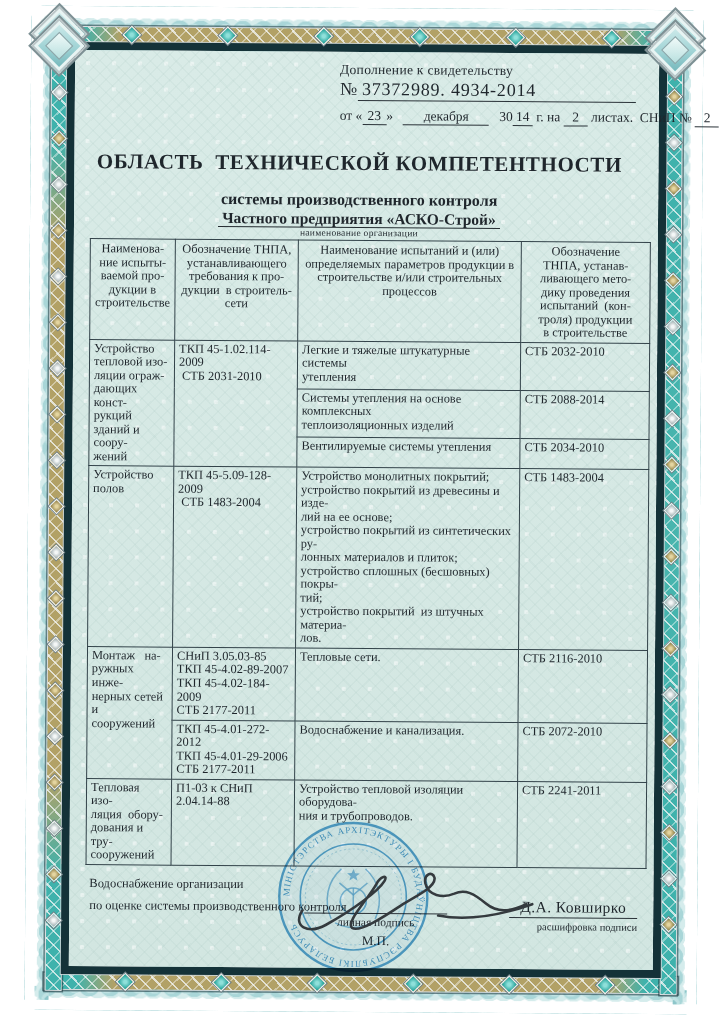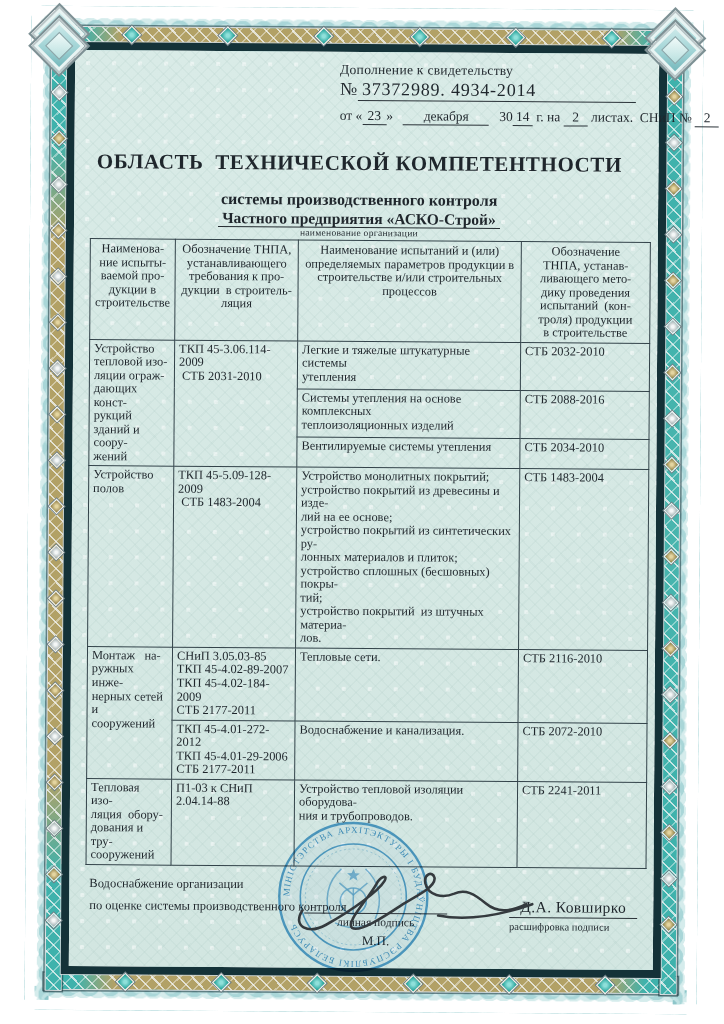--- a/index.html
+++ b/index.html
@@ -95,21 +95,21 @@
   .c-meth{padding-left:6px;}
 
   
   .f-left1{left:20px;top:826px;font-size:12.5px;}
   .f-left2{left:20px;top:848px;font-size:12.5px;}
   .f-sigline{left:235px;top:861px;width:143px;border-bottom:1.3px solid #2a3238;}
   .f-sigcap{left:235px;top:864px;width:143px;text-align:center;font-size:11.5px;}
   .f-mp{left:235px;top:881px;width:143px;text-align:center;font-size:13px;}
   .f-name{left:440px;top:845px;width:128px;text-align:center;font-size:15.5px;letter-spacing:.4px;}
   .f-nameline{left:440px;top:864px;width:128px;border-bottom:1.3px solid #2a3238;}
-  .f-namecap{left:440px;top:868px;width:128px;text-align:left;font-size:10.5px;}
+  .f-namecap{left:440px;top:868px;width:128px;text-align:right;font-size:10.5px;}
 
   .stamp{position:absolute;left:248px;top:809px;width:160px;height:160px;z-index:6;mix-blend-mode:multiply;opacity:.92;}
   .stamp .sc{fill:rgba(125,180,225,.08);stroke:#4d9fd2;stroke-width:2.4;}
   .stamp .sc2{fill:none;stroke:#4d9fd2;stroke-width:1.6;}
   .stamp .stxt{font-family:"Liberation Serif",serif;font-size:9px;letter-spacing:1.2px;fill:#3f94cc;}
   .stamp .emb{fill:none;stroke:#5ea9da;stroke-width:1.5;opacity:.8;}
   .sig{position:absolute;left:265px;top:845px;width:250px;height:90px;z-index:7;}
   .sig path{fill:none;stroke:#343a3e;stroke-width:2.6;stroke-linecap:round;stroke-linejoin:round;}
 </style>
 </head>
@@ -163,51 +163,51 @@
           <tr style="height:98px">
         <th>Наименова-
 ние испыты-
 ваемой про-
 дукции в
 строительстве</th>
         <th>Обозначение ТНПА,
 устанавливающего
 требования к про-
 дукции  в строитель-
-ляция</th>
+сети</th>
         <th>Наименование испытаний и (или)
 определяемых параметров продукции в
 строительстве и/или строительных
 процессов</th>
         <th>Обозначение
 ТНПА, устанав-
 ливающего мето-
 дику проведения
 испытаний  (кон-
 троля) продукции
 в строительстве</th>
       </tr>
       <tr style="height:46px">
         <td class="c-prod" rowspan="3">Устройство
 тепловой изо-
 ляции ограж-
 дающих конст-
 рукций
 зданий и соору-
 жений</td>
-        <td rowspan="3">ТКП 45-3.06.114-2009
+        <td rowspan="3">ТКП 45-1.02.114-2009
  СТБ 2031-2010</td>
         <td class="c-test">Легкие и тяжелые штукатурные системы
 утепления</td>
         <td class="c-meth">СТБ 2032-2010</td>
       </tr>
       <tr style="height:34px">
         <td class="c-test">Системы утепления на основе комплексных
 теплоизоляционных изделий</td>
-        <td class="c-meth">СТБ 2088-2016</td>
+        <td class="c-meth">СТБ 2088-2014</td>
       </tr>
       <tr style="height:29px">
         <td class="c-test">Вентилируемые системы утепления</td>
         <td class="c-meth">СТБ 2034-2010</td>
       </tr>
       <tr style="height:115px">
         <td class="c-prod">Устройство
 полов</td>
         <td>ТКП 45-5.09-128-2009
  СТБ 1483-2004</td>

